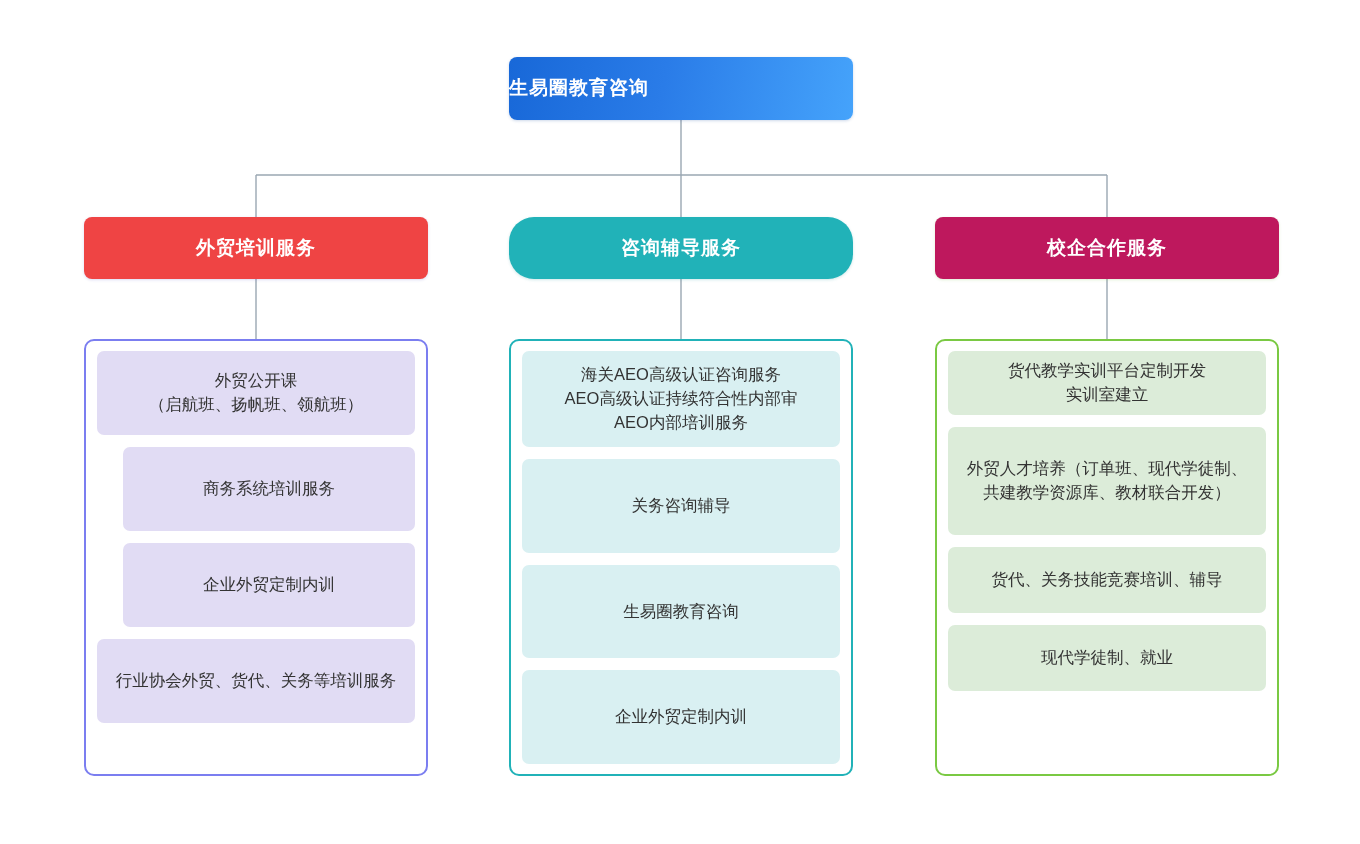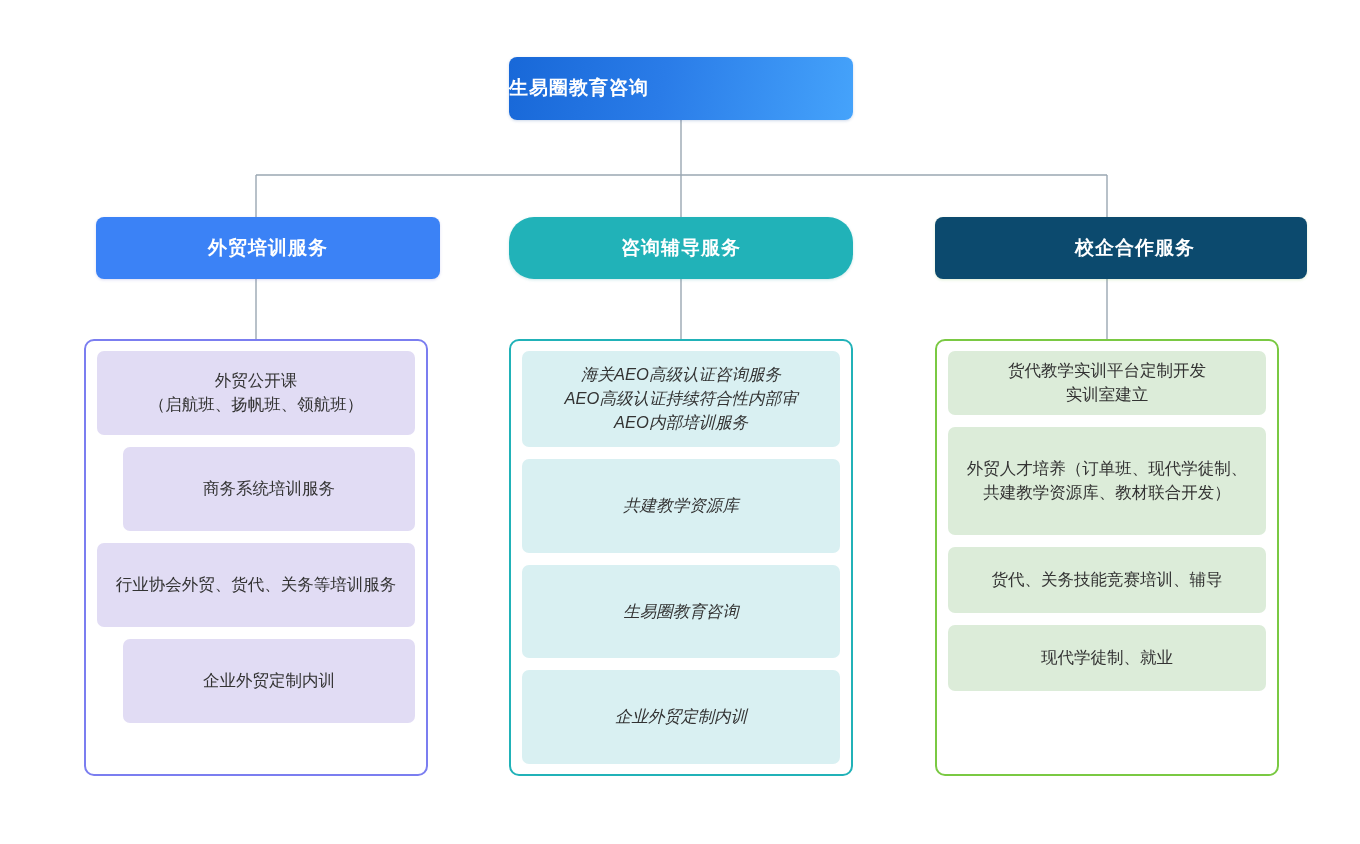--- a/index.html
+++ b/index.html
@@ -72,24 +72,24 @@
     z-index: 3;
   }
   .branch-header .node-text {
     color: #ffffff;
     font-size: 19px;
     font-weight: bold;
     letter-spacing: 1px;
     line-height: 1.2;
     text-align: center;
   }
-  .branch-header.col-0 { left: 84px;  background: #3b82f6; box-shadow: 0 1px 3px rgba(90, 90, 200, 0.22); margin-left: 12px; }
+  .branch-header.col-0 { left: 84px;  background: #ef4444; box-shadow: 0 1px 3px rgba(90, 90, 200, 0.22); }
   .branch-header.col-1 { left: 509px; background: #21b2b8; box-shadow: 0 1px 3px rgba(30, 150, 155, 0.22); border-radius: 25px; }
   .branch-header.col-2 { left: 935px; background: #7cc council; }
-  .branch-header.col-2 { left: 935px; background: #0c4a6e; box-shadow: 0 1px 3px rgba(110, 180, 60, 0.22); padding-left: 28px; }
+  .branch-header.col-2 { left: 935px; background: #be185d; box-shadow: 0 1px 3px rgba(110, 180, 60, 0.22); }
 
   
   .item-panel {
     position: absolute;
     top: 339px;
     width: 344px;
     height: 437px;
     box-sizing: border-box;
     border-radius: 10px;
     background: #ffffff;
@@ -113,21 +113,21 @@
     padding: 6px 12px;
     margin-bottom: 12px;
     font-size: 16.5px;
     line-height: 1.45;
     color: #333333;
     white-space: pre-line;
   }
   .item-card:last-child { margin-bottom: 0; }
 
   .item-panel.col-0 .item-card { background: #e1dcf4; }
-  .item-panel.col-1 .item-card { background: #d9f0f2; font-style: italic; }
+  .item-panel.col-1 .item-card { background: #d9f0f2; }
   .item-panel.col-2 .item-card { background: #dcecd9; }
 
   
   .item-panel.col-0 .item-card.h-2 { height: 84px; }
   .item-panel.col-0 .item-card.h-1 { height: 84px; margin-left: 26px; }
 
   .item-panel.col-1 .item-card.h-3 { height: 100px; }
   .item-panel.col-1 .item-card.h-1 { height: 97px; }
 
   .item-panel.col-2 .item-card.h-2 { height: 64px; }
@@ -165,29 +165,29 @@
     <span class="node-text">咨询辅导服务</span>
   </div>
   <div class="branch-header col-2">
     <span class="node-text">校企合作服务</span>
   </div>
 
   <div class="item-panel col-0">
     <div class="item-card h-2">外贸公开课
 （启航班、扬帆班、领航班）</div>
     <div class="item-card h-1">商务系统培训服务</div>
+    <div class="item-card h-1">企业外贸定制内训</div>
     <div class="item-card h-2">行业协会外贸、货代、关务等培训服务</div>
-    <div class="item-card h-1">企业外贸定制内训</div>
   </div>
 
   <div class="item-panel col-1">
     <div class="item-card h-3">海关AEO高级认证咨询服务
 AEO高级认证持续符合性内部审
 AEO内部培训服务</div>
-    <div class="item-card h-1">共建教学资源库</div>
+    <div class="item-card h-1">关务咨询辅导</div>
     <div class="item-card h-1">生易圈教育咨询</div>
     <div class="item-card h-1">企业外贸定制内训</div>
   </div>
 
   <div class="item-panel col-2">
     <div class="item-card h-2">货代教学实训平台定制开发
 实训室建立</div>
     <div class="item-card h-3">外贸人才培养（订单班、现代学徒制、共建教学资源库、教材联合开发）</div>
     <div class="item-card h-1">货代、关务技能竞赛培训、辅导</div>
     <div class="item-card h-1">现代学徒制、就业</div>

